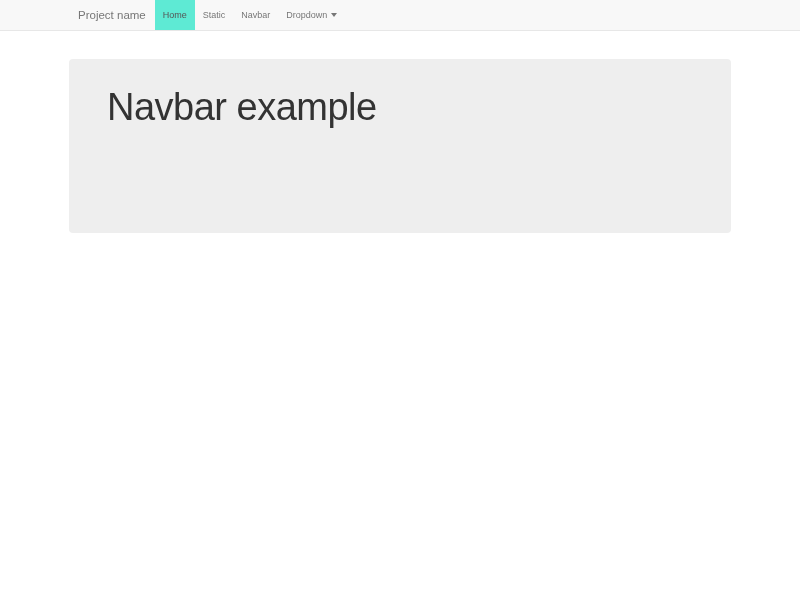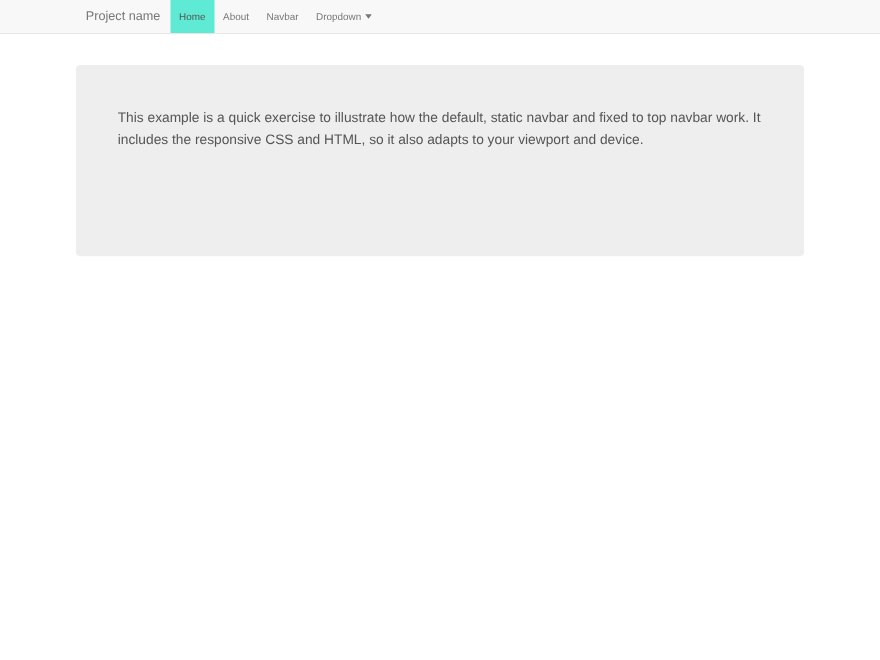--- a/index.html
+++ b/index.html
@@ -98,25 +98,25 @@
   }
 </style>
 </head>
 <body>
 
 <nav class="navbar">
   <div class="navbar-container">
     <div class="nav-group">
       <a class="navbar-brand">Project name</a>
       <a class="nav-link active">Home</a>
-      <a class="nav-link">About</a>
+      <a class="nav-link">Static</a>
       <a class="nav-link">Navbar</a>
       <a class="nav-link">
         <span>Dropdown</span>
         <span class="caret"></span>
       </a>
     </div>
   </div>
 </nav>
 
 <div class="jumbotron">
-  <p>This example is a quick exercise to illustrate how the default, static navbar and fixed to top navbar work. It includes the responsive CSS and HTML, so it also adapts to your viewport and device.</p>
+  <h1>Navbar example</h1>
 </div>
 
 </body></html>

